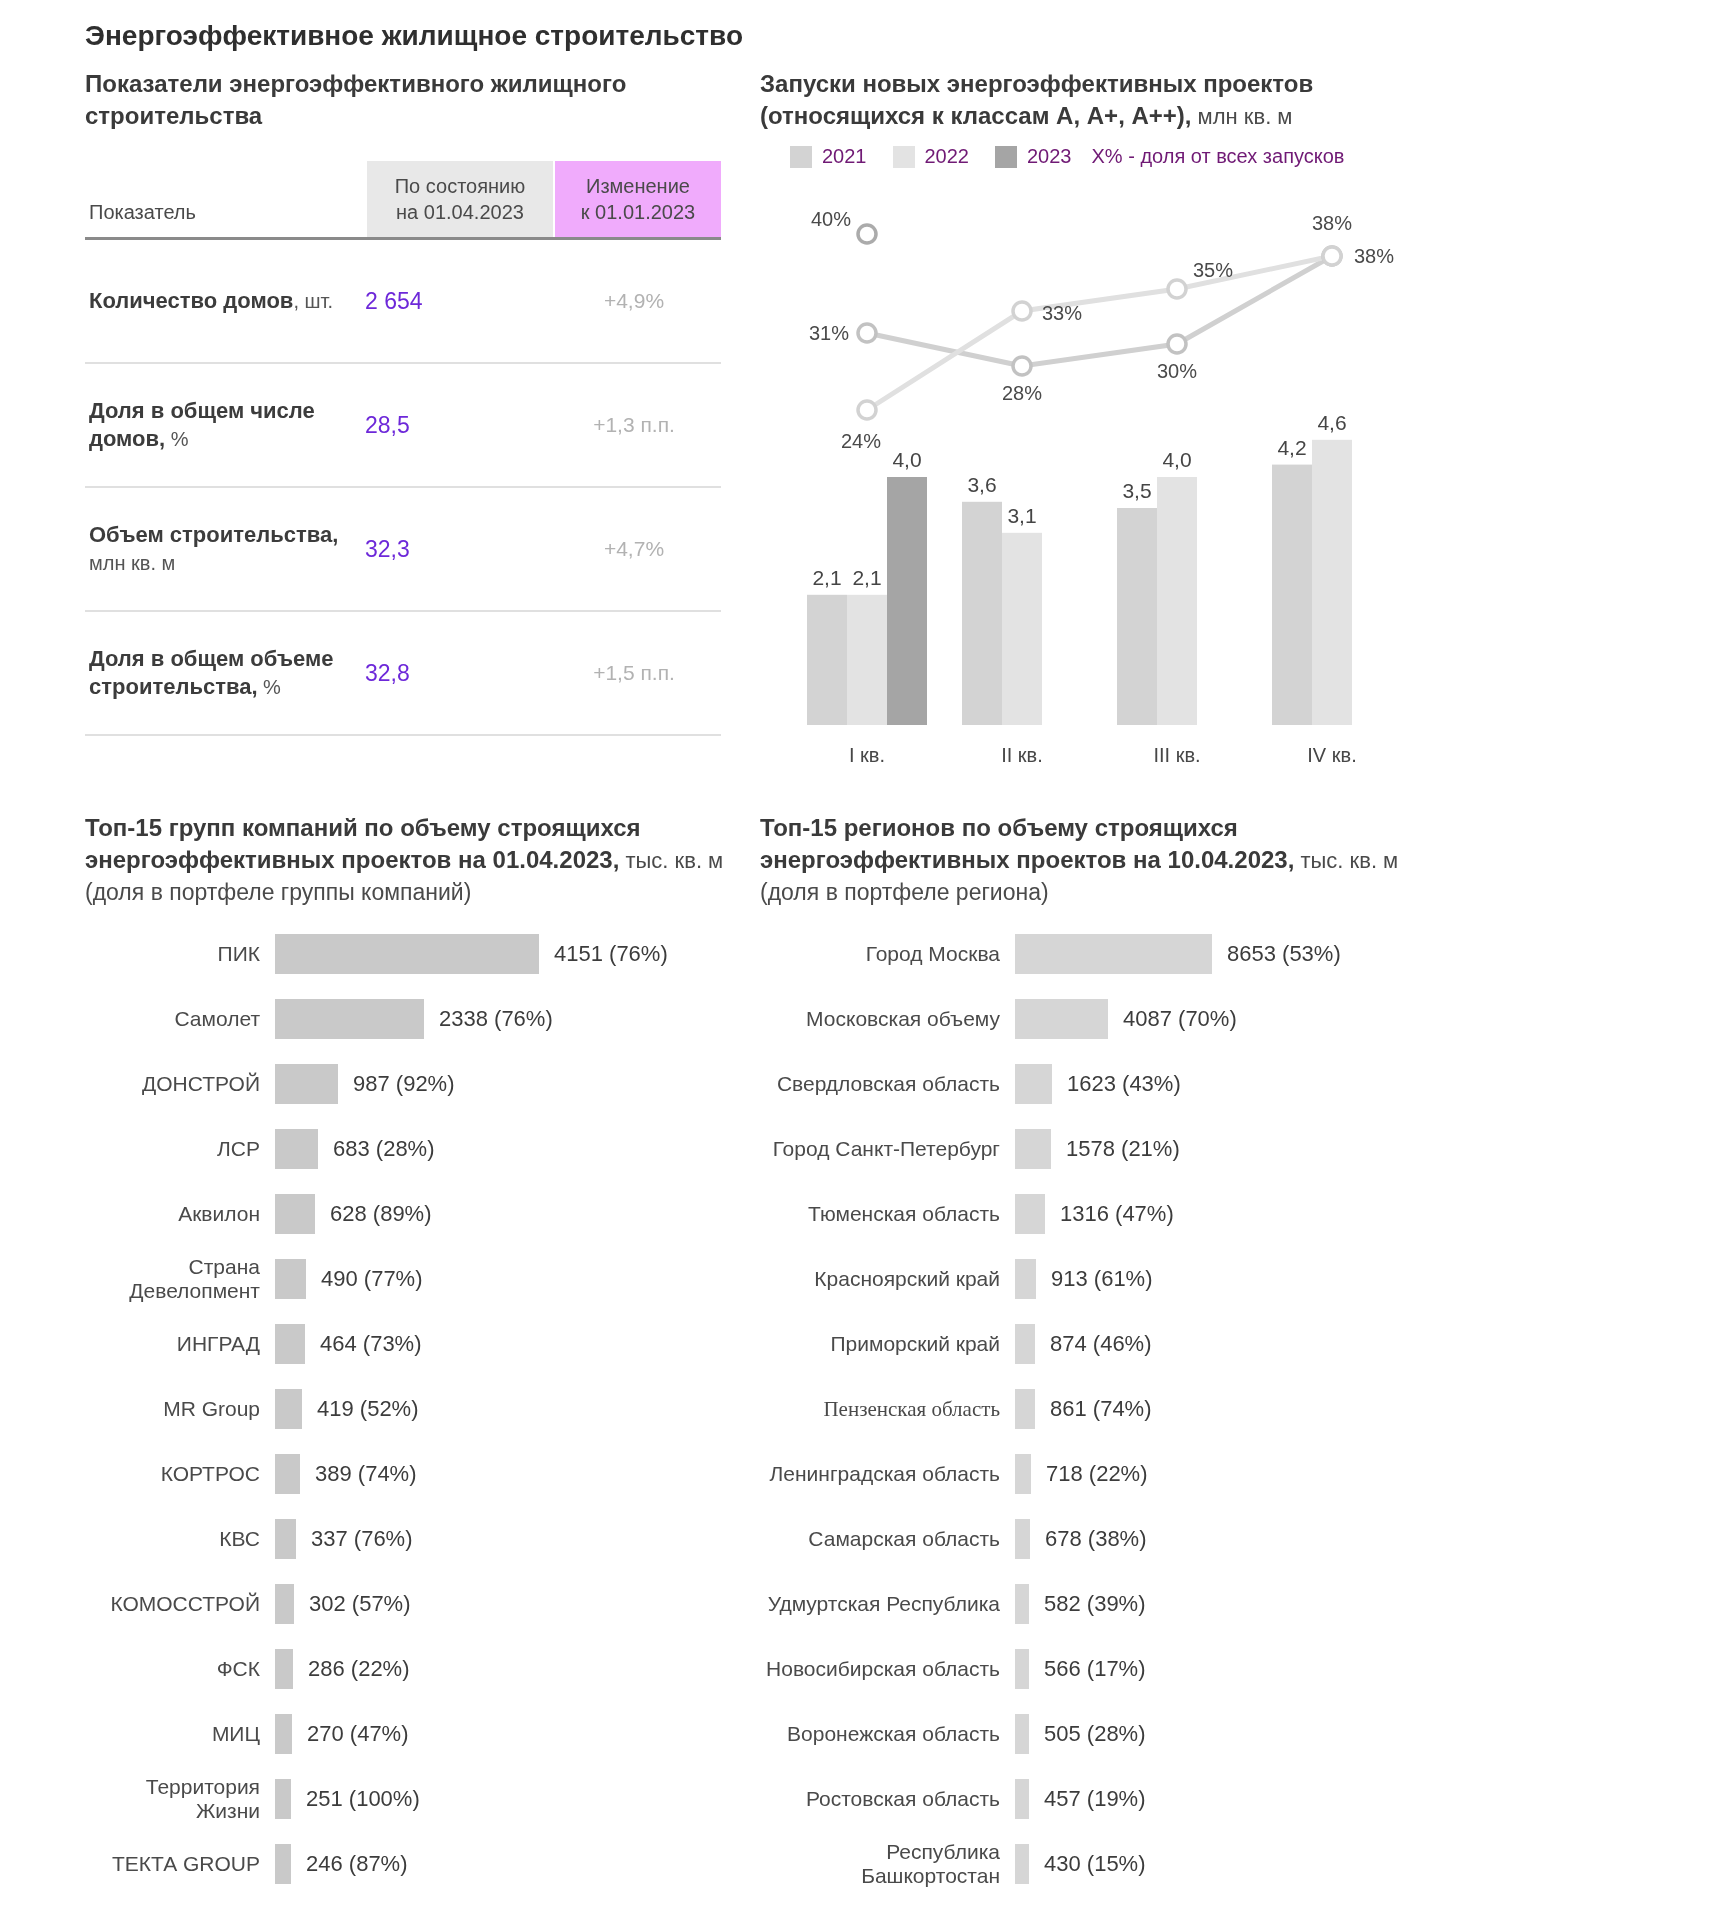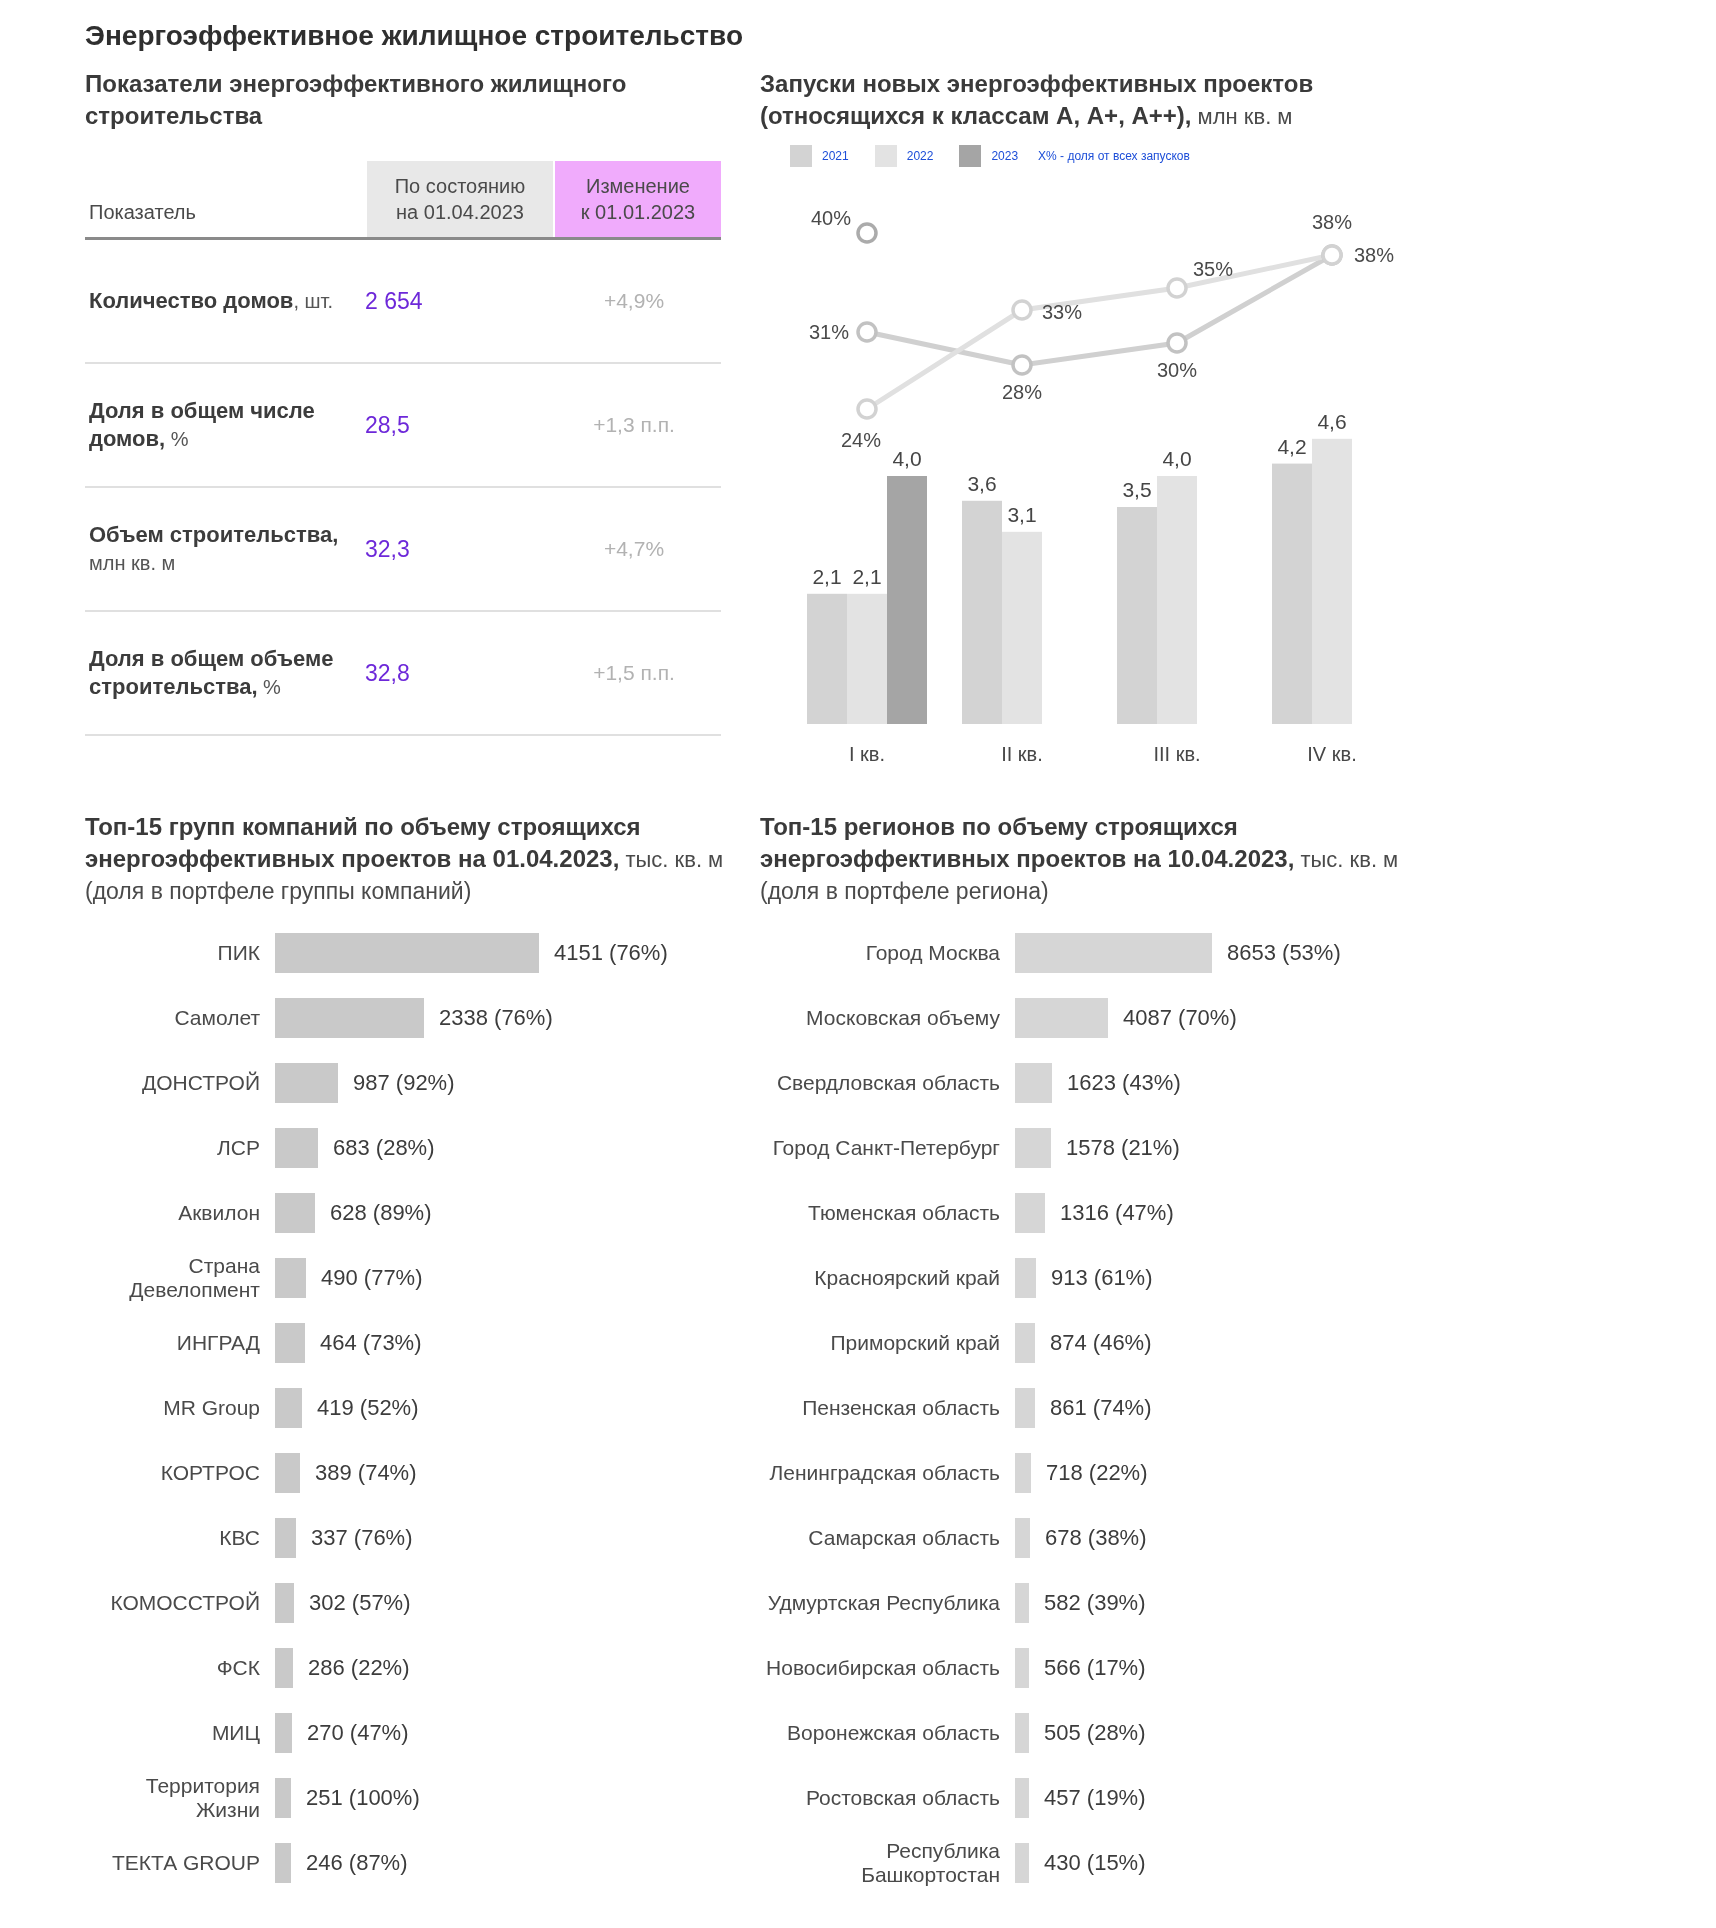--- a/index.html
+++ b/index.html
@@ -40,21 +40,21 @@
   .c-label { width:280px; box-sizing:border-box; padding:16px 12px 16px 4px; font-size:22px; line-height:1.3; }
   .lbl-b { font-weight:bold; color:#3c3c3c; }
   .lbl-u { font-weight:normal; font-size:20px; color:#555555; }
   .c-val { width:186px; text-align:left; font-size:23px; color:#6d28d9; }
   .c-chg { width:166px; text-align:center; font-size:21px; color:#b2b2b2; }
 
   
   .legend {
     display:flex; align-items:center;
     margin:14px 0 2px 30px;
-    font-size:12px; color:#1d4ed8;
+    font-size:20px; color:#701a75;
   }
   .legend .item { display:flex; align-items:center; margin-right:26px; }
   .legend .sw { width:22px; height:22px; margin-right:10px; display:inline-block; }
   .legend .note { margin-left:-6px; }
   .combo-wrap { margin-left:22px; }
 
   
   .hbar-list { margin-top:14px; }
   .hrow { display:flex; align-items:center; height:65px; }
   .hlbl { flex:none; text-align:right; font-size:21px; color:#4a4a4a; padding-right:15px; line-height:1.15; }
@@ -301,21 +301,21 @@
             <div class="hlbl" style="width: 240px;">Красноярский край</div>
             <div class="hbar" style="width: 21px; background: rgb(214, 214, 214);"></div>
             <div class="hval">913 (61%)</div>
           </div>
           <div class="hrow">
             <div class="hlbl" style="width: 240px;">Приморский край</div>
             <div class="hbar" style="width: 20px; background: rgb(214, 214, 214);"></div>
             <div class="hval">874 (46%)</div>
           </div>
           <div class="hrow">
-            <div class="hlbl" style="width: 240px;">Пензенская область</div>
+            <div class="hlbl" style="width: 240px; font-family: Liberation Serif, serif;">Пензенская область</div>
             <div class="hbar" style="width: 20px; background: rgb(214, 214, 214);"></div>
             <div class="hval">861 (74%)</div>
           </div>
           <div class="hrow">
             <div class="hlbl" style="width: 240px;">Ленинградская область</div>
             <div class="hbar" style="width: 16px; background: rgb(214, 214, 214);"></div>
             <div class="hval">718 (22%)</div>
           </div>
           <div class="hrow">
             <div class="hlbl" style="width: 240px;">Самарская область</div>

